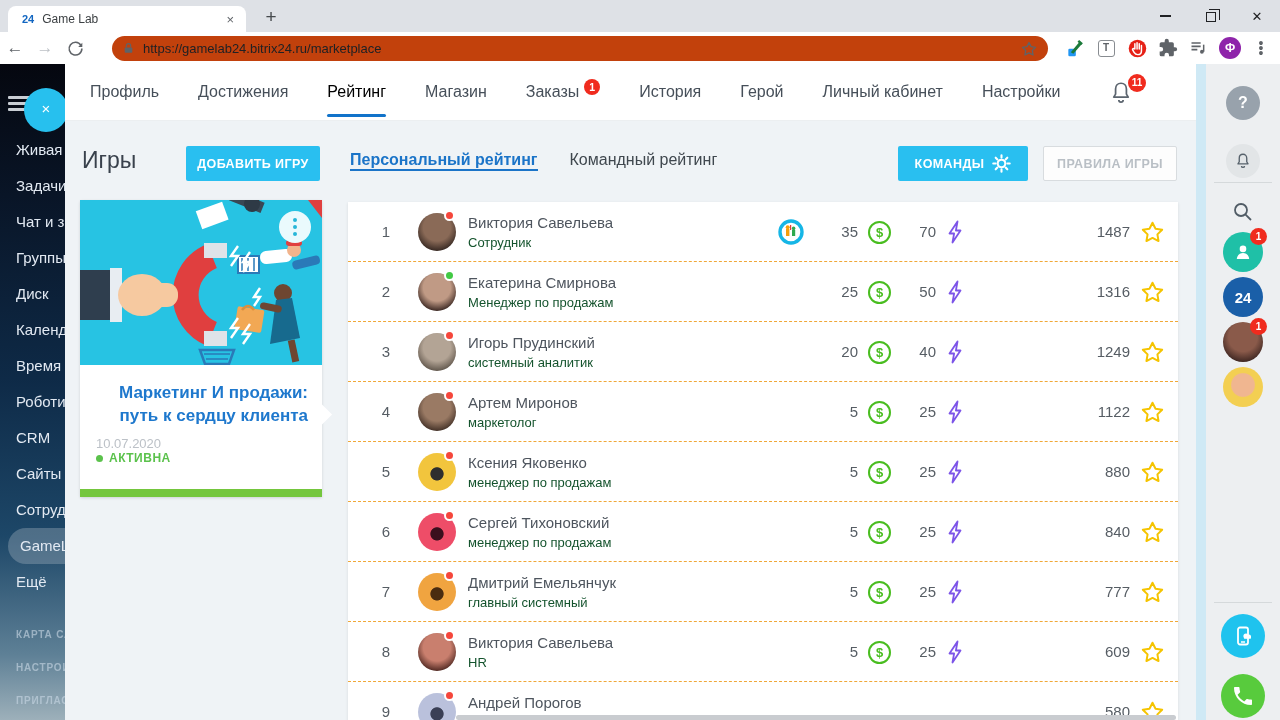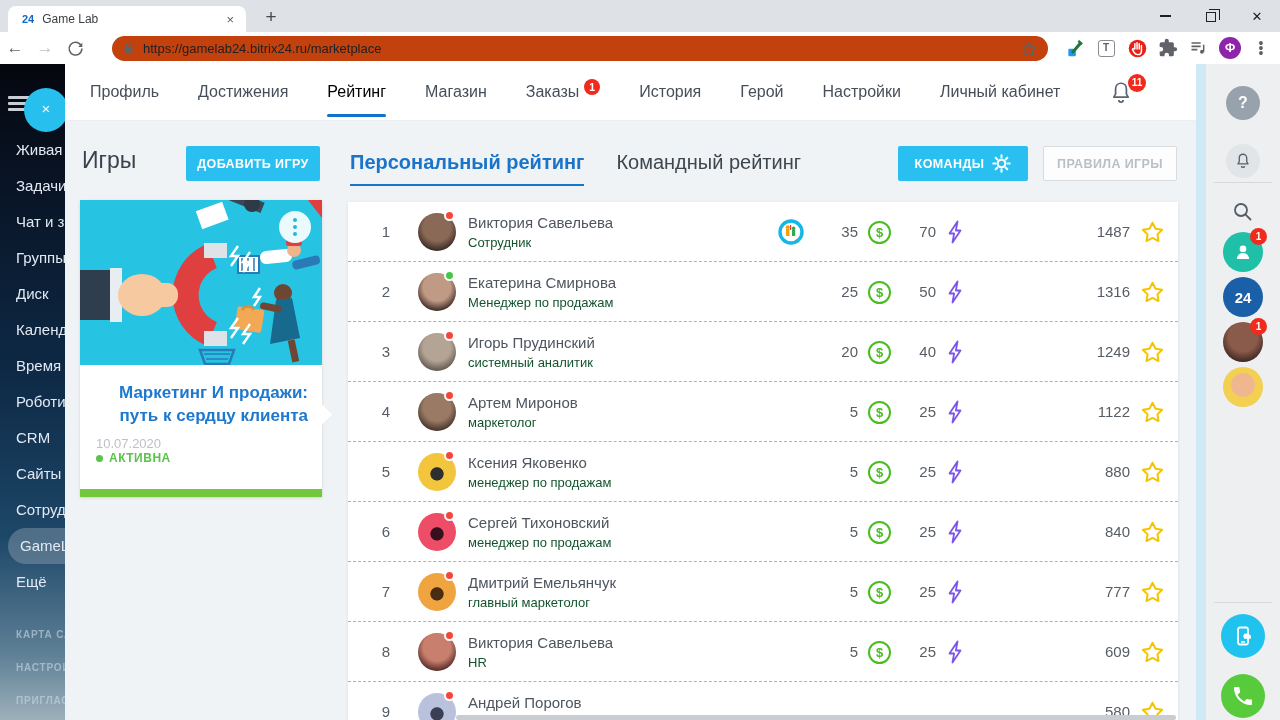--- a/index.html
+++ b/index.html
@@ -66,21 +66,21 @@
   .game-info { padding:16px 14px 0 16px; }
   .game-title { font-size:17px; font-weight:bold; color:#1e78cd; line-height:23px; width:212px;text-align:right; }
   .game-date { margin-top:9px; font-size:13px; color:#bcc1c7; }
   .game-status { margin-top:0; font-size:12px; font-weight:bold; letter-spacing:.5px; color:#5bc24c; display:flex; align-items:center; }
   .status-dot-green { width:7px; height:7px; border-radius:50%; background:#5bc24c; margin-right:6px; }
   .game-progress { position:absolute; left:0; bottom:0; width:242px; height:8px; background:#74c63d; }
   .card-menu { position:absolute; right:11px; top:11px; width:32px; height:32px; border-radius:50%; background:#eafafd; display:flex; flex-direction:column; align-items:center; justify-content:center; gap:3px; }
   .card-menu i { width:4px; height:4px; border-radius:50%; background:#27b6d8; }
 
   .tabs { position:absolute; left:285px; top:30px; display:flex; }
-  .rtab { font-size:20px; margin-right:32px; padding-bottom:10px; color:#3f474e; }
+  .rtab { font-size:16px; margin-right:32px; color:#3f474e; }
   .rtab.active { color:#1b74c8; font-weight:bold; border-bottom:2px solid #1b74c8; }
   .teams-btn { position:absolute; left:833px; top:25px; width:130px; height:35px; gap:8px; }
   .rules-btn { position:absolute; left:978px; top:25px; width:134px; height:35px; background:#fdfdfd; border:1px solid #d8dcdf; border-radius:2px; color:#b9bfc5; font-weight:bold; font-size:12.5px; letter-spacing:.4px; display:flex; align-items:center; justify-content:center; }
 
   .board { position:absolute; left:283px; top:81px; width:830px; height:560px; background:#fff; box-shadow:0 1px 3px rgba(0,0,0,.10); overflow:hidden; }
   .row { position:relative; height:60px; border-bottom:1px dashed #f0a838; }
   .row:last-child { border-bottom:none; }
   .rank { position:absolute; left:24px; top:0; width:28px; height:60px; line-height:60px; text-align:center; font-size:15px; color:#565d64; }
   .avatar { position:absolute; left:70px; top:11px; width:38px; height:38px; border-radius:50%; }
   .presence { position:absolute; left:96px; top:8px; width:11px; height:11px; border-radius:50%; border:2px solid #fff; }
@@ -272,26 +272,26 @@
     <span>История</span>
 
   </div>
 
   <div class="pagenav-item">
     <span>Герой</span>
 
   </div>
 
   <div class="pagenav-item">
+    <span>Личный кабинет</span>
+
+  </div>
+
+  <div class="pagenav-item">
     <span>Настройки</span>
-
-  </div>
-
-  <div class="pagenav-item">
-    <span>Личный кабинет</span>
 
   </div>
 </div>
 
   <div class="content">
     <div class="games-title">Игры</div>
     <button class="btn-cyan add-game-btn">ДОБАВИТЬ ИГРУ</button>
 
     <div class="game-card">
       <div class="game-illu">
@@ -492,21 +492,21 @@
     <svg class="star-ic" width="25" height="25" viewBox="0 0 24 24">
       <path d="M12 2.6l2.9 5.8 6.4.9-4.6 4.5 1.1 6.4L12 17.2l-5.8 3 1.1-6.4L2.7 9.3l6.4-.9z" fill="#fff" stroke="#f5c400" stroke-width="1.9" stroke-linejoin="round"></path>
     </svg>
   </div>
 
   <div class="row">
     <div class="rank">7</div>
     <div class="avatar" style="background: radial-gradient(circle at 50% 55%, rgb(74, 44, 16) 0px, rgb(74, 44, 16) 22%, rgb(240, 164, 64) 25%);"></div>
     <div class="presence" style="background: rgb(245, 70, 59);"></div>
     <div class="uname">Дмитрий Емельянчук</div>
-    <div class="urole">главный маркетолог</div>
+    <div class="urole">главный системный</div>
 
     <div class="stat-val money-val">5</div>
     <div class="coin">$</div>
     <div class="stat-val energy-val">25</div>
     <svg class="bolt" width="24" height="24" viewBox="0 0 24 24">
       <path d="M13.5 1.5L5.5 13.5h4.6L8.5 22.5l8-12h-4.6z" fill="none" stroke="#7d55e8" stroke-width="1.8" stroke-linejoin="round"></path>
     </svg>
     <div class="stat-val stars-val">777</div>
     <svg class="star-ic" width="25" height="25" viewBox="0 0 24 24">
       <path d="M12 2.6l2.9 5.8 6.4.9-4.6 4.5 1.1 6.4L12 17.2l-5.8 3 1.1-6.4L2.7 9.3l6.4-.9z" fill="#fff" stroke="#f5c400" stroke-width="1.9" stroke-linejoin="round"></path>

